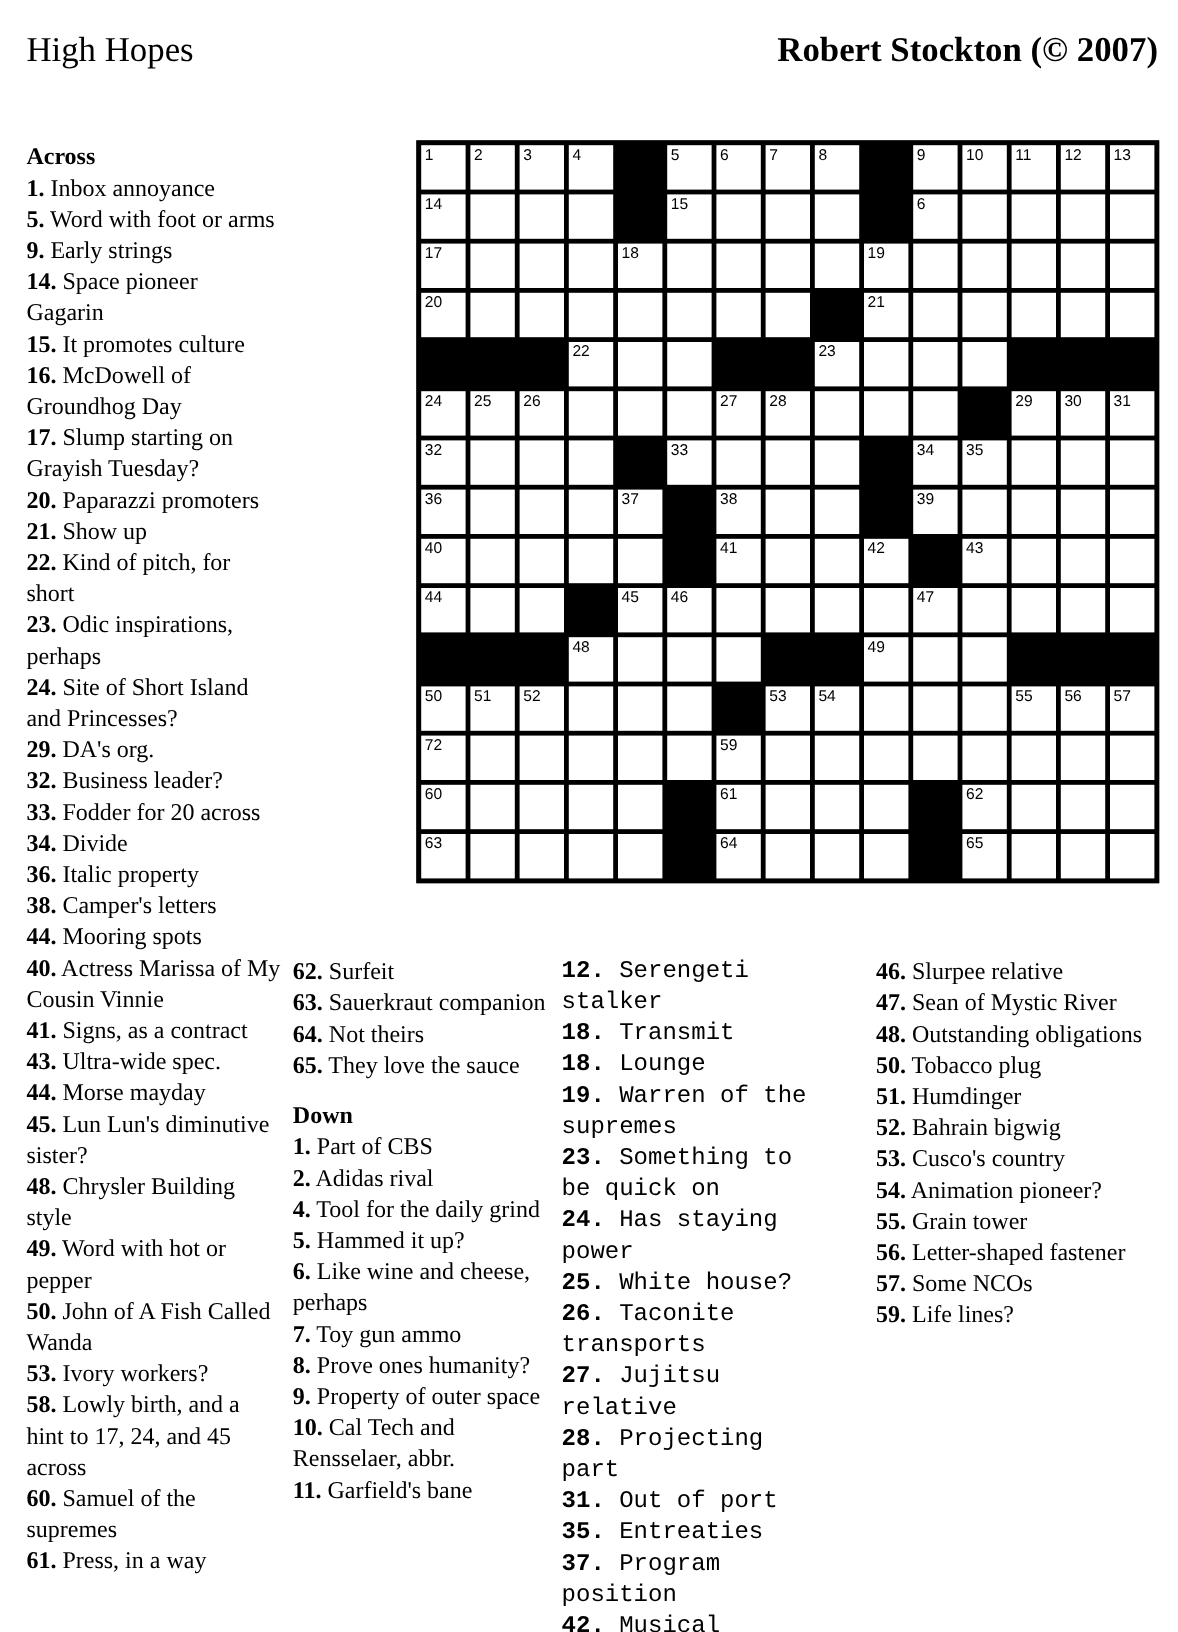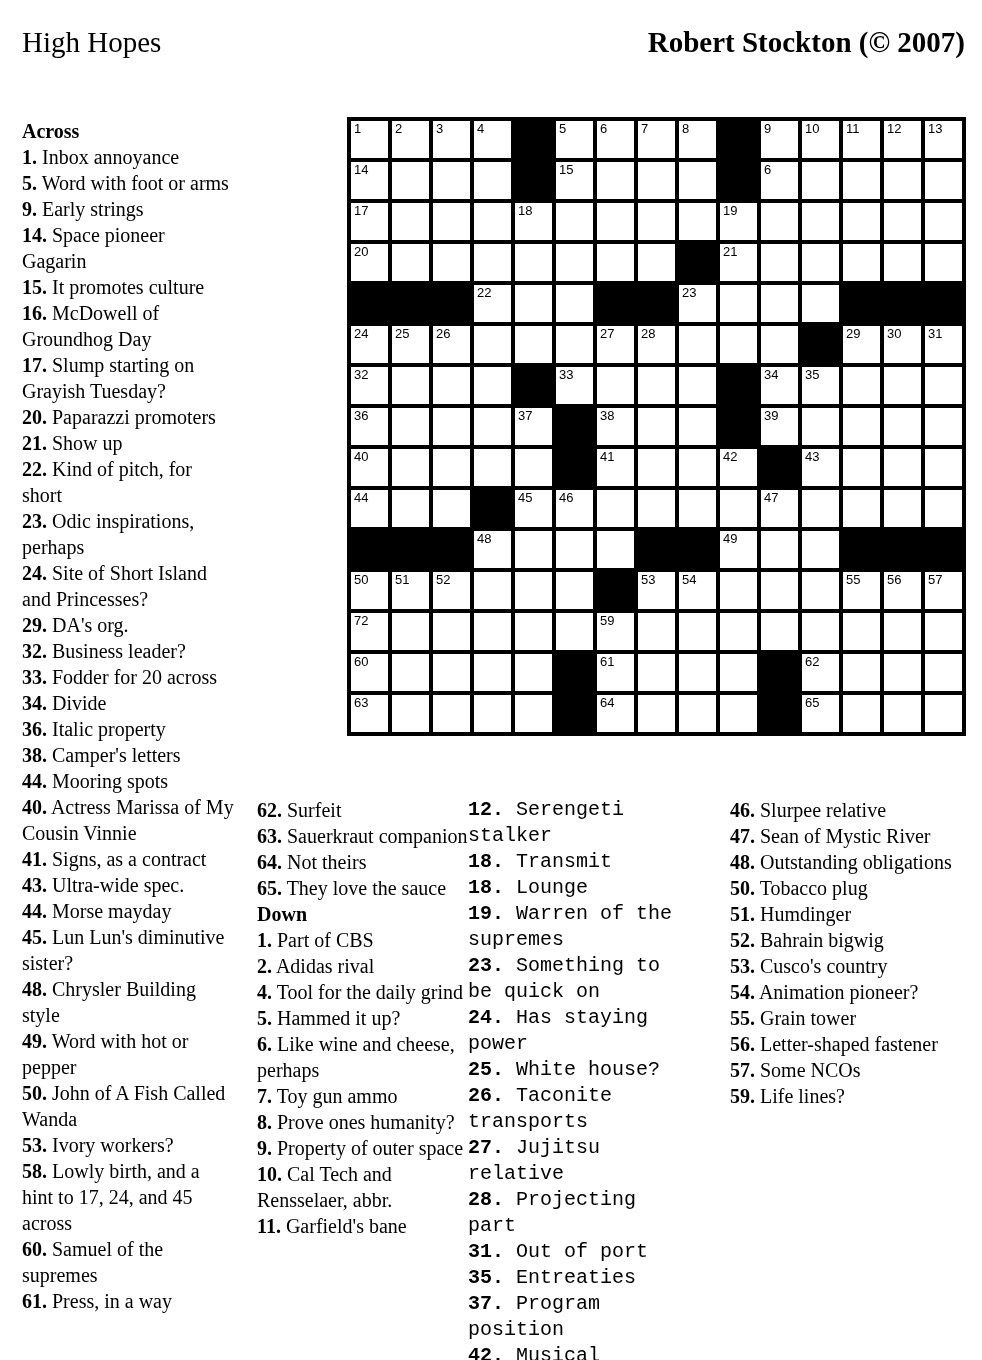--- a/index.html
+++ b/index.html
@@ -15,27 +15,27 @@
     gap:4px;background:#000;border:4px solid #000;
   }
   .cell{background:#fff;position:relative;}
   .cell.black{background:#000;}
   .cellnum{
     position:absolute;top:1px;left:3px;
     font-family:"Liberation Sans",sans-serif;font-size:13px;line-height:1;color:#000;
   }
   .cluecol{position:absolute;font-size:20px;line-height:26px;}
   .col1{left:22px;top:118px;width:212px;}
-  .col2{left:257px;top:797px;width:218px;}
+  .col2{left:244px;top:797px;width:218px;}
   .col3{left:468px;top:797px;width:225px;font-family:Liberation Mono, monospace;}
   .col4{left:730px;top:797px;width:232px;}
   .clue{margin:0;}
   .clue b{font-weight:bold;}
   .clue-heading{font-weight:bold;}
-  .cluecol .clue-heading:not(:first-child){}
+  .cluecol .clue-heading:not(:first-child){margin-top:16px;}
 </style>
 </head>
 <body>
 
 <div class="page">
   <div class="title">High Hopes</div>
   <div class="byline">Robert Stockton (© 2007)</div>
 
   <div class="grid">
       <div class="cell">

